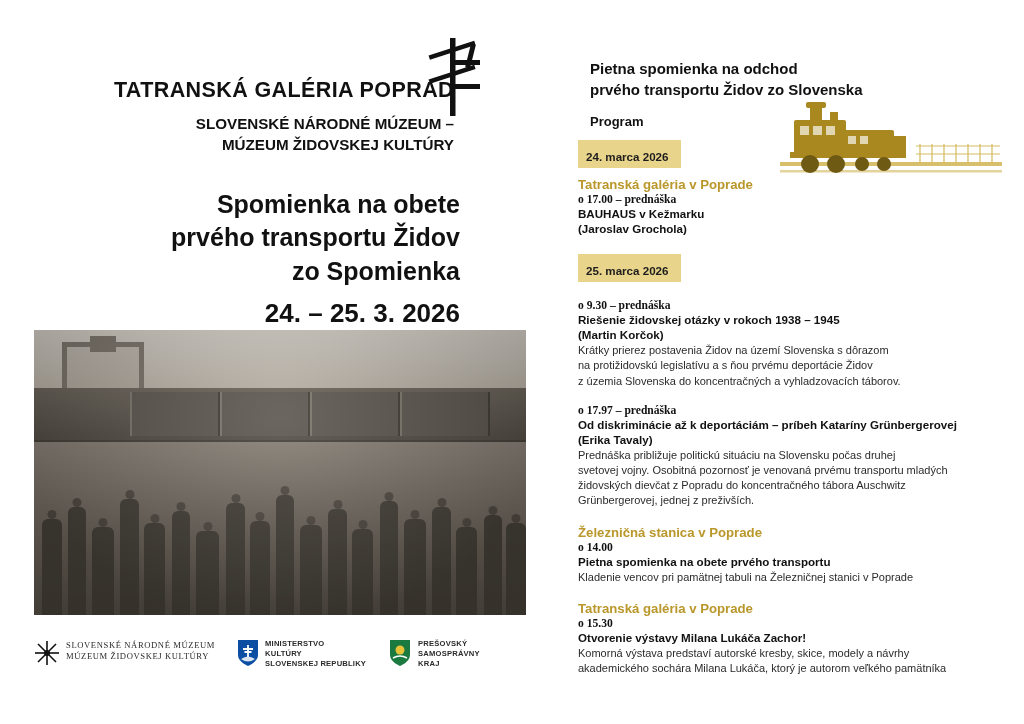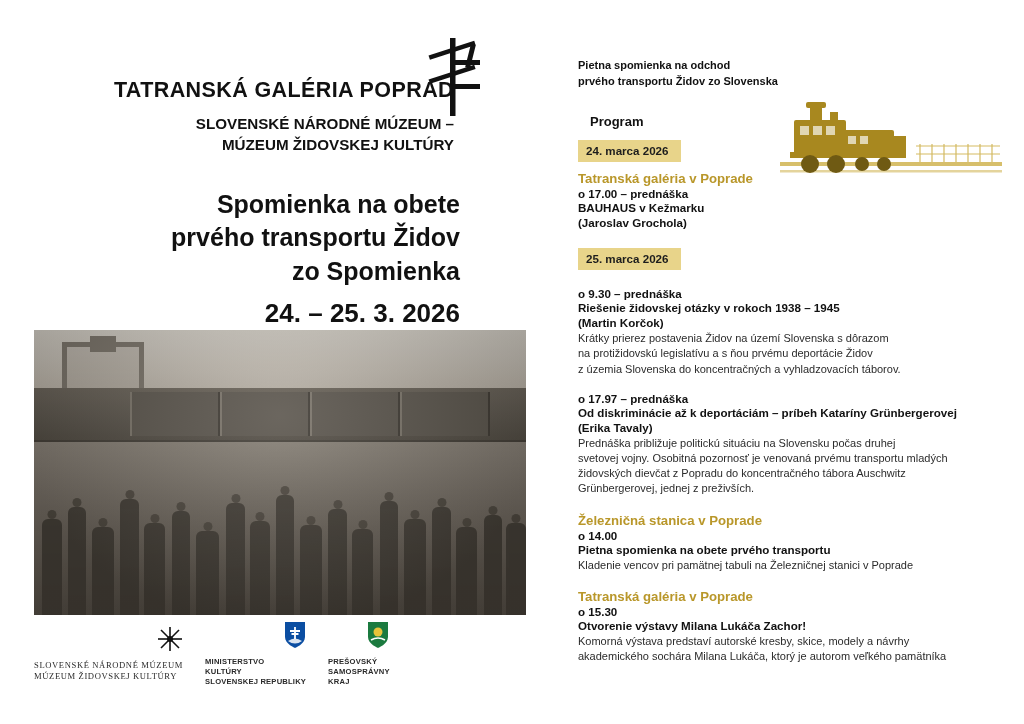--- a/index.html
+++ b/index.html
@@ -152,41 +152,41 @@
     left: 34px;
     top: 628px;
     width: 492px;
     height: 52px;
     display: flex;
     align-items: center;
     gap: 22px;
     font-size: 7.6px;
     color: #2a2a2a;
   }
-  .logo-item { display: flex; align-items: flex-end; gap: 6px; flex-direction: column; }
+  .logo-item { display: flex; align-items: flex-start; gap: 6px; }
   .logo-mark { flex: 0 0 auto; }
   .logo-text { line-height: 1.3; font-weight: bold; letter-spacing: 0.2px; }
   .logo-text .ln { display: block; white-space: nowrap; }
   .logo-snm .logo-text { font-family: "Liberation Serif", serif; font-weight: normal; font-size: 8.6px; letter-spacing: 0.6px; }
 
   
   .right {
     position: absolute;
     left: 578px;
     top: 0;
     width: 424px;
     height: 724px;
   }
 
   .r-title {
     position: absolute;
-    left: 0;
+    left: 12px;
     top: 58px;
     width: 340px;
-    font-size: 11px;
+    font-size: 15px;
     font-weight: bold;
     line-height: 1.42;
     color: #111;
   }
   .r-program {
     position: absolute;
     left: 0;
     top: 114px;
     font-size: 13px;
     font-weight: bold;
@@ -209,34 +209,35 @@
     top: 140px;
     width: 424px;
   }
 
   .date-chip {
     display: inline-block;
     background: #e8d48a;
     color: #1d1d1d;
     font-size: 11.6px;
     font-weight: bold;
-    padding: 4px 12px 5px 8px;
+    padding: 10px 12px 5px 8px;
     margin-bottom: 7px;
   }
   .venue {
     color: #b9972a;
     font-size: 13.2px;
     font-weight: bold;
     margin: 2px 0 1px 0;
   }
   .time {
     font-size: 11.6px;
     font-weight: bold;
     color: #111;
     margin-top: 1px;
+    font-family: Liberation Serif, serif;
   }
   .evt-title {
     font-size: 11.6px;
     font-weight: bold;
     color: #111;
     line-height: 1.3;
   }
   .evt-desc {
     font-size: 11px;
     color: #2b2b2b;

